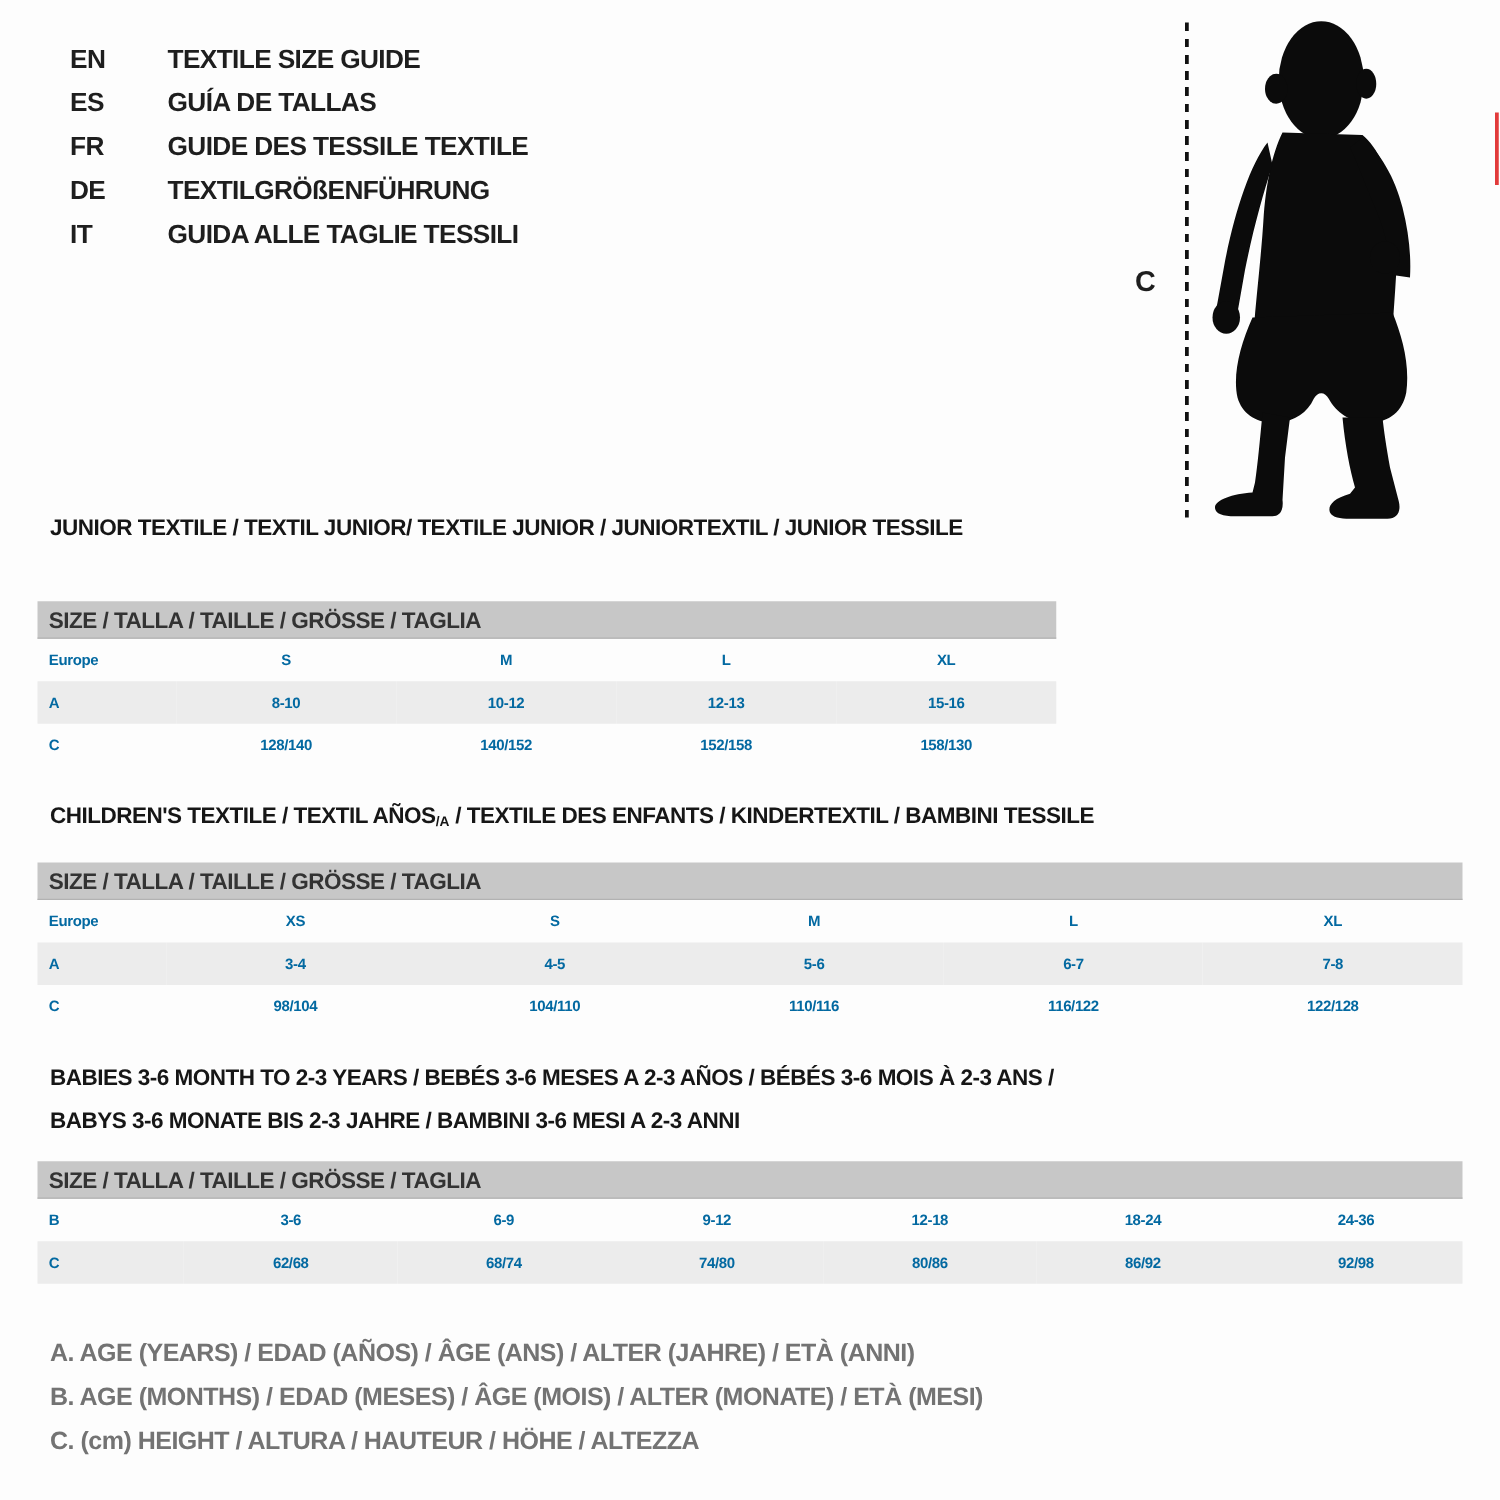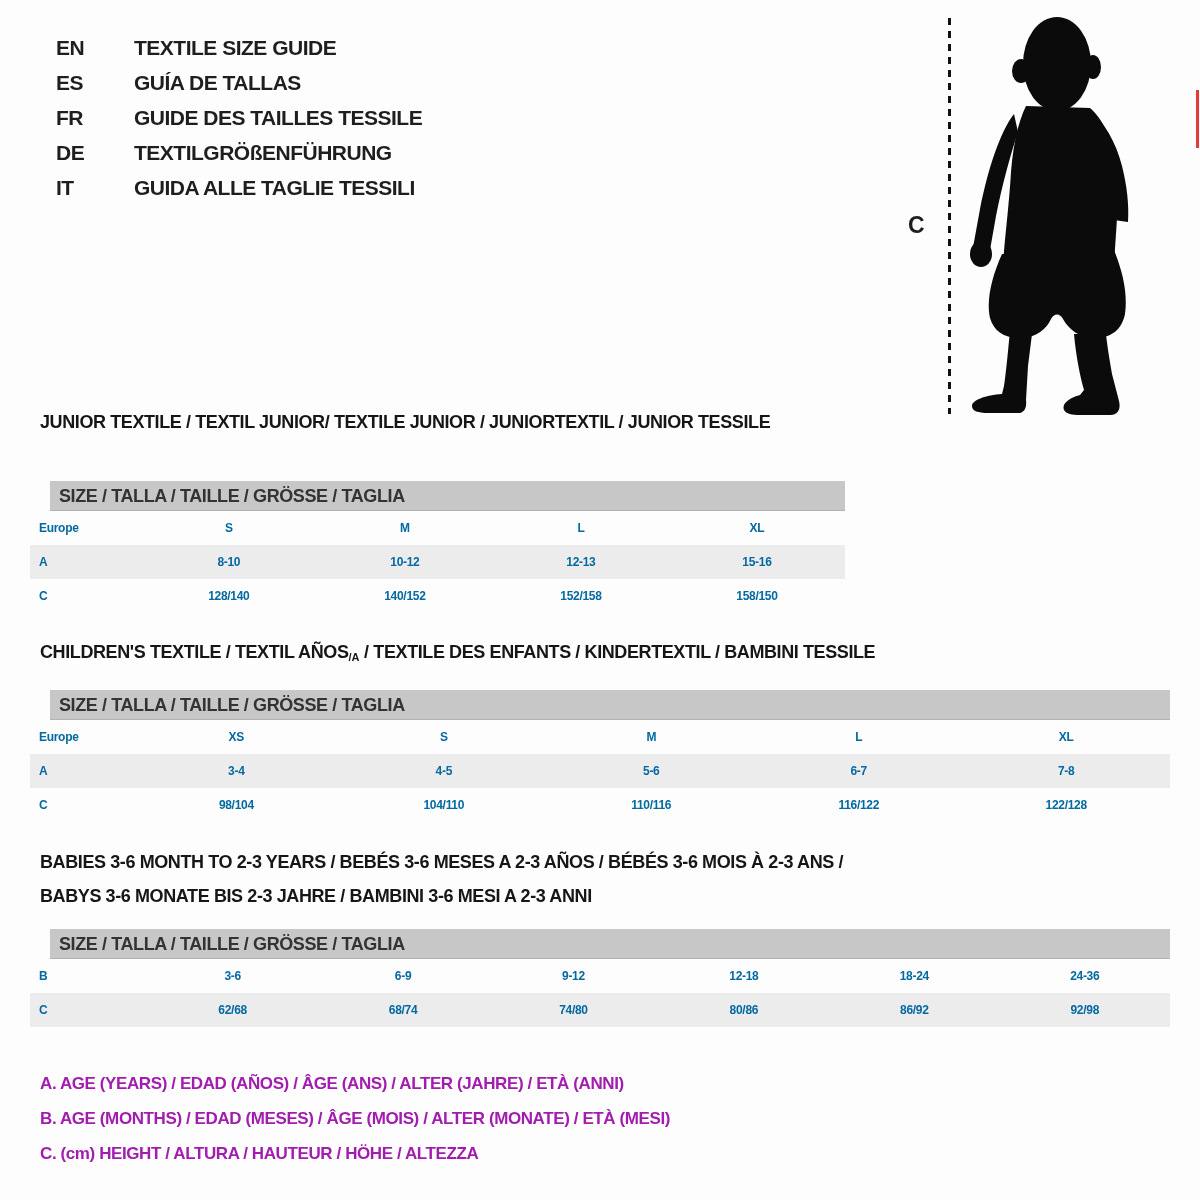--- a/index.html
+++ b/index.html
@@ -25,50 +25,49 @@
   .section-heading{
     position:absolute;left:40px;font-size:18px;letter-spacing:-0.4px;white-space:nowrap;color:#161616;
   }
   .sub-a{font-size:11px;vertical-align:-3px;letter-spacing:0;}
   
   .size-table{position:absolute;left:30px;}
   .size-bar{
     background:#c7c7c7;height:30px;line-height:30px;padding-left:9px;
     font-size:18px;letter-spacing:-0.4px;color:#333;border-bottom:1px solid #b2b2b2;
     box-sizing:border-box;
-    margin-left:20px;
   }
   table{width:100%;border-collapse:collapse;table-layout:fixed;}
   td{
     height:34px;font-size:12px;font-weight:700;color:#0369a1;text-align:center;
     padding:0;letter-spacing:-0.3px;white-space:nowrap;
   }
   td.lbl{text-align:left;padding-left:9px;}
   tr.shade{background:#ececec;}
   
   .legend{position:absolute;left:40px;top:1066px;}
-  .legend-line{font-size:17px;letter-spacing:-0.4px;line-height:35px;white-space:nowrap;color:#a21caf;}
+  .legend-line{font-size:20px;letter-spacing:-0.4px;line-height:35px;white-space:nowrap;color:#737373;}
 </style>
 </head>
 <body>
 
 <div class="canvas">
 
   <div class="lang-block">
     <div class="lang-row">
       <span class="lang-code">EN</span>
       <span class="lang-title">TEXTILE SIZE GUIDE</span>
     </div>
     <div class="lang-row">
       <span class="lang-code">ES</span>
       <span class="lang-title">GUÍA DE TALLAS</span>
     </div>
     <div class="lang-row">
       <span class="lang-code">FR</span>
-      <span class="lang-title">GUIDE DES TAILLES TESSILE</span>
+      <span class="lang-title">GUIDE DES TESSILE TEXTILE</span>
     </div>
     <div class="lang-row">
       <span class="lang-code">DE</span>
       <span class="lang-title">TEXTILGRÖßENFÜHRUNG</span>
     </div>
     <div class="lang-row">
       <span class="lang-code">IT</span>
       <span class="lang-title">GUIDA ALLE TAGLIE TESSILI</span>
     </div>
   </div>
@@ -116,21 +115,21 @@
           <td>8-10</td>
           <td>10-12</td>
           <td>12-13</td>
           <td>15-16</td>
         </tr>
         <tr>
           <td class="lbl">C</td>
           <td>128/140</td>
           <td>140/152</td>
           <td>152/158</td>
-          <td>158/150</td>
+          <td>158/130</td>
         </tr>
       </tbody>
     </table>
   </div>
 
   <div class="section-heading" style="top:642px;">
     <span>CHILDREN'S TEXTILE / TEXTIL AÑOS</span><span class="sub-a">/A</span><span> / TEXTILE DES ENFANTS / KINDERTEXTIL / BAMBINI TESSILE</span>
   </div>
   <div class="size-table" style="top:690px;width:1140px;">
     <div class="size-bar">SIZE / TALLA / TAILLE / GRÖSSE / TAGLIA</div>

